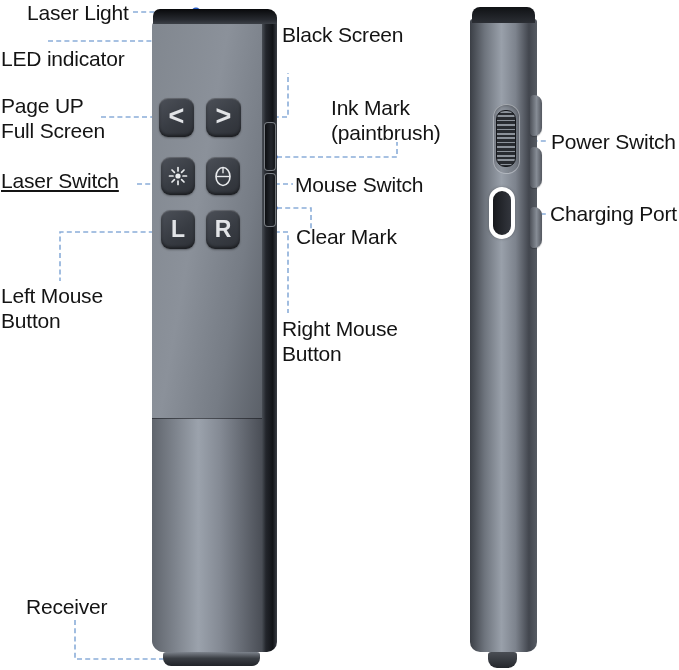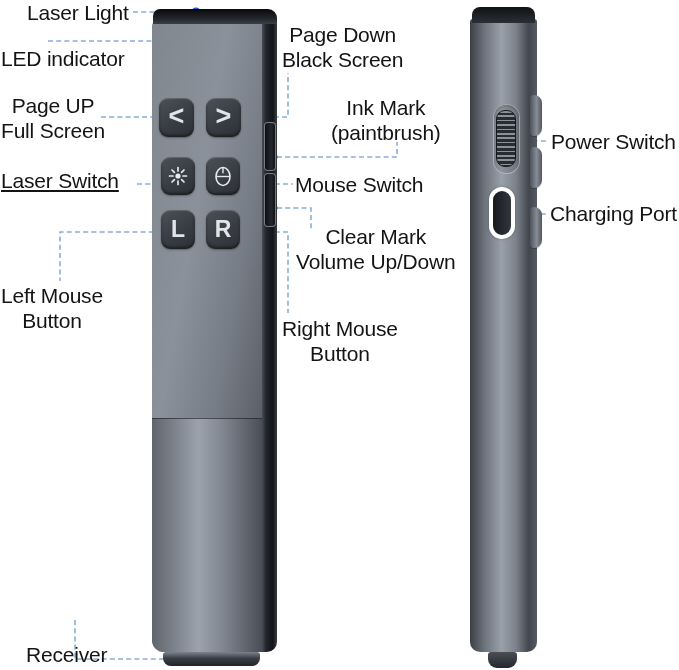--- a/index.html
+++ b/index.html
@@ -3,21 +3,21 @@
 <meta charset="utf-8">
 <style>
   html,body{margin:0;padding:0;background:#ffffff;}
   .stage{
     position:relative;width:679px;height:670px;overflow:hidden;
     background:#ffffff;
     font-family:"Liberation Sans", sans-serif;
   }
   .label{
     position:absolute;font-size:21px;line-height:25px;color:#141414;
-    letter-spacing:-0.2px;white-space:nowrap;text-align:center;
+    letter-spacing:-0.2px;white-space:nowrap;
   }
   .connectors{position:absolute;left:0;top:0;width:679px;height:670px;pointer-events:none;}
 
   
   .front-remote{position:absolute;left:152px;top:9px;width:125px;height:657px;}
   .fr-edge{position:absolute;right:0;top:6px;bottom:14px;width:17px;
     background:linear-gradient(90deg,#5b6169,#23262c 35%,#121418 75%,#3a3e45);
     border-radius:0 5px 10px 0;}
   .fr-cap{position:absolute;left:1px;right:0;top:0;height:15px;
     background:linear-gradient(180deg,#08090b,#26292f 70%,#3c4047);
@@ -191,37 +191,35 @@
   <div class="label" style="left:1px;top:46px;">
     <div>LED indicator</div>
   </div>
   <div class="label" style="left:1px;top:168px;text-decoration:underline;">
     <div>Laser Switch</div>
   </div>
   <div class="label" style="left:1px;top:283px;">
     <div>Left Mouse</div>
     <div>Button</div>
   </div>
-  <div class="label" style="left:26px;top:594px;margin-top:48px;">
+  <div class="label" style="left:26px;top:594px;">
     <div>Receiver</div>
   </div>
   <div class="label" style="left:282px;top:22px;">
-    <div>Page Down</div>
     <div>Black Screen</div>
   </div>
   <div class="label" style="left:331px;top:95px;">
     <div>Ink Mark</div>
     <div>(paintbrush)</div>
   </div>
   <div class="label" style="left:295px;top:172px;">
     <div>Mouse Switch</div>
   </div>
   <div class="label" style="left:296px;top:224px;">
     <div>Clear Mark</div>
-    <div>Volume Up/Down</div>
   </div>
   <div class="label" style="left:282px;top:316px;">
     <div>Right Mouse</div>
     <div>Button</div>
   </div>
   <div class="label" style="left:550px;top:201px;">
     <div>Charging Port</div>
   </div>
   <div class="label" style="left:551px;top:129px;">
     <div>Power Switch</div>

